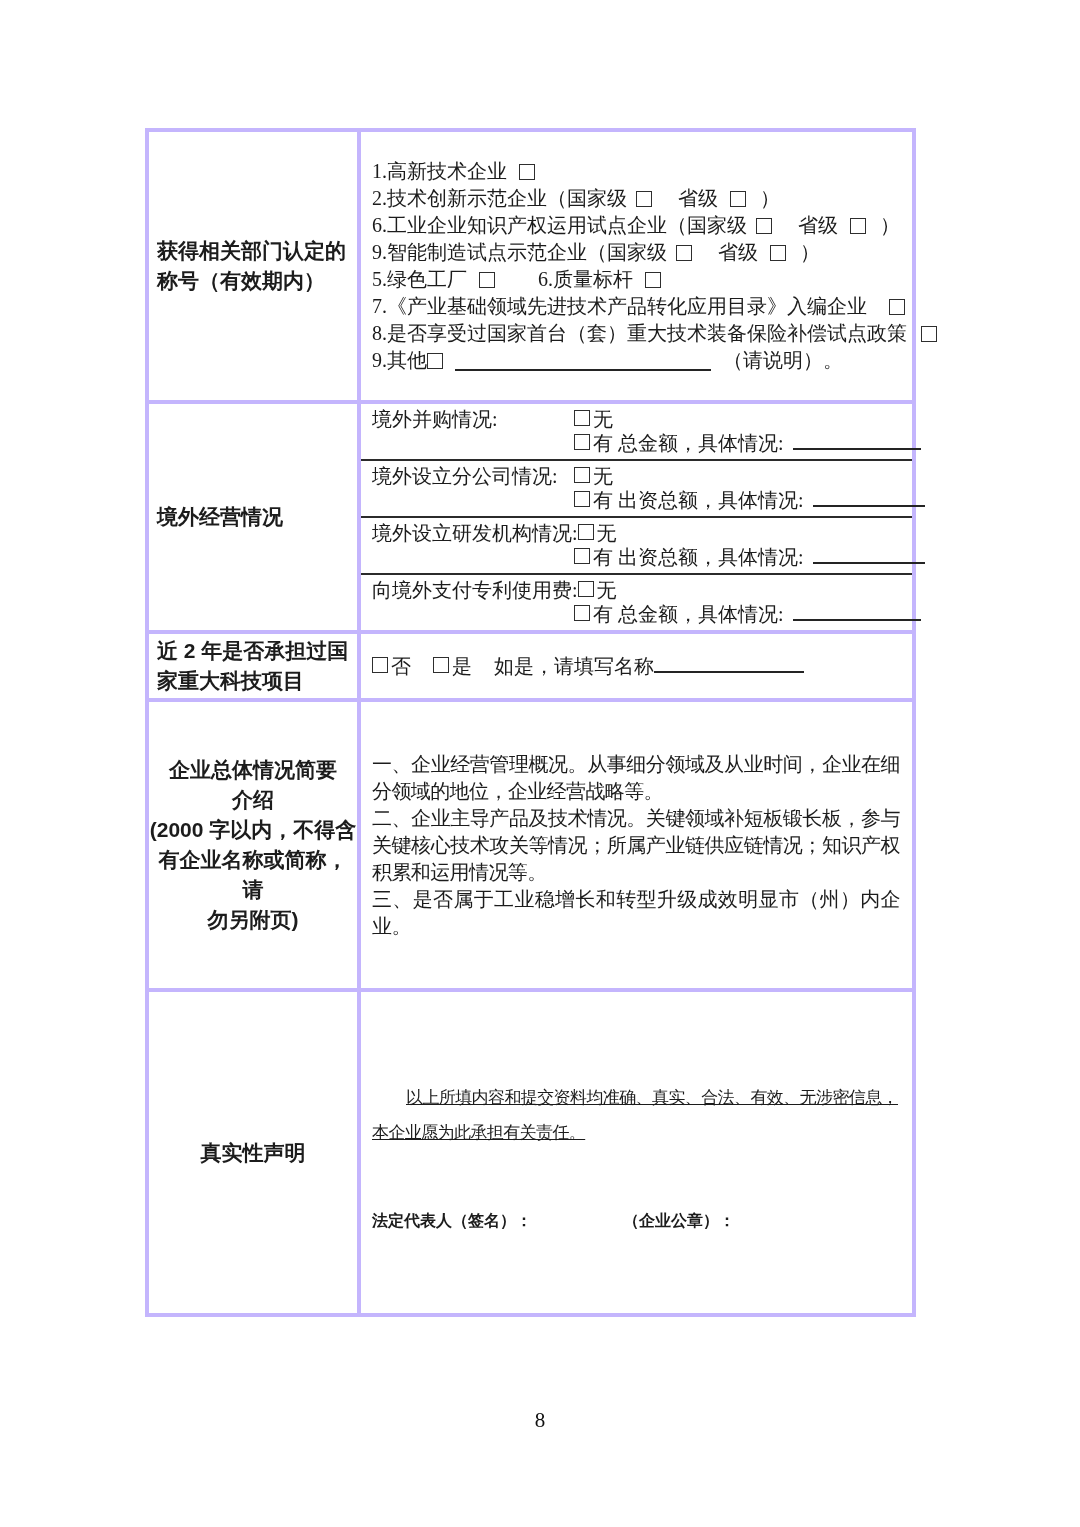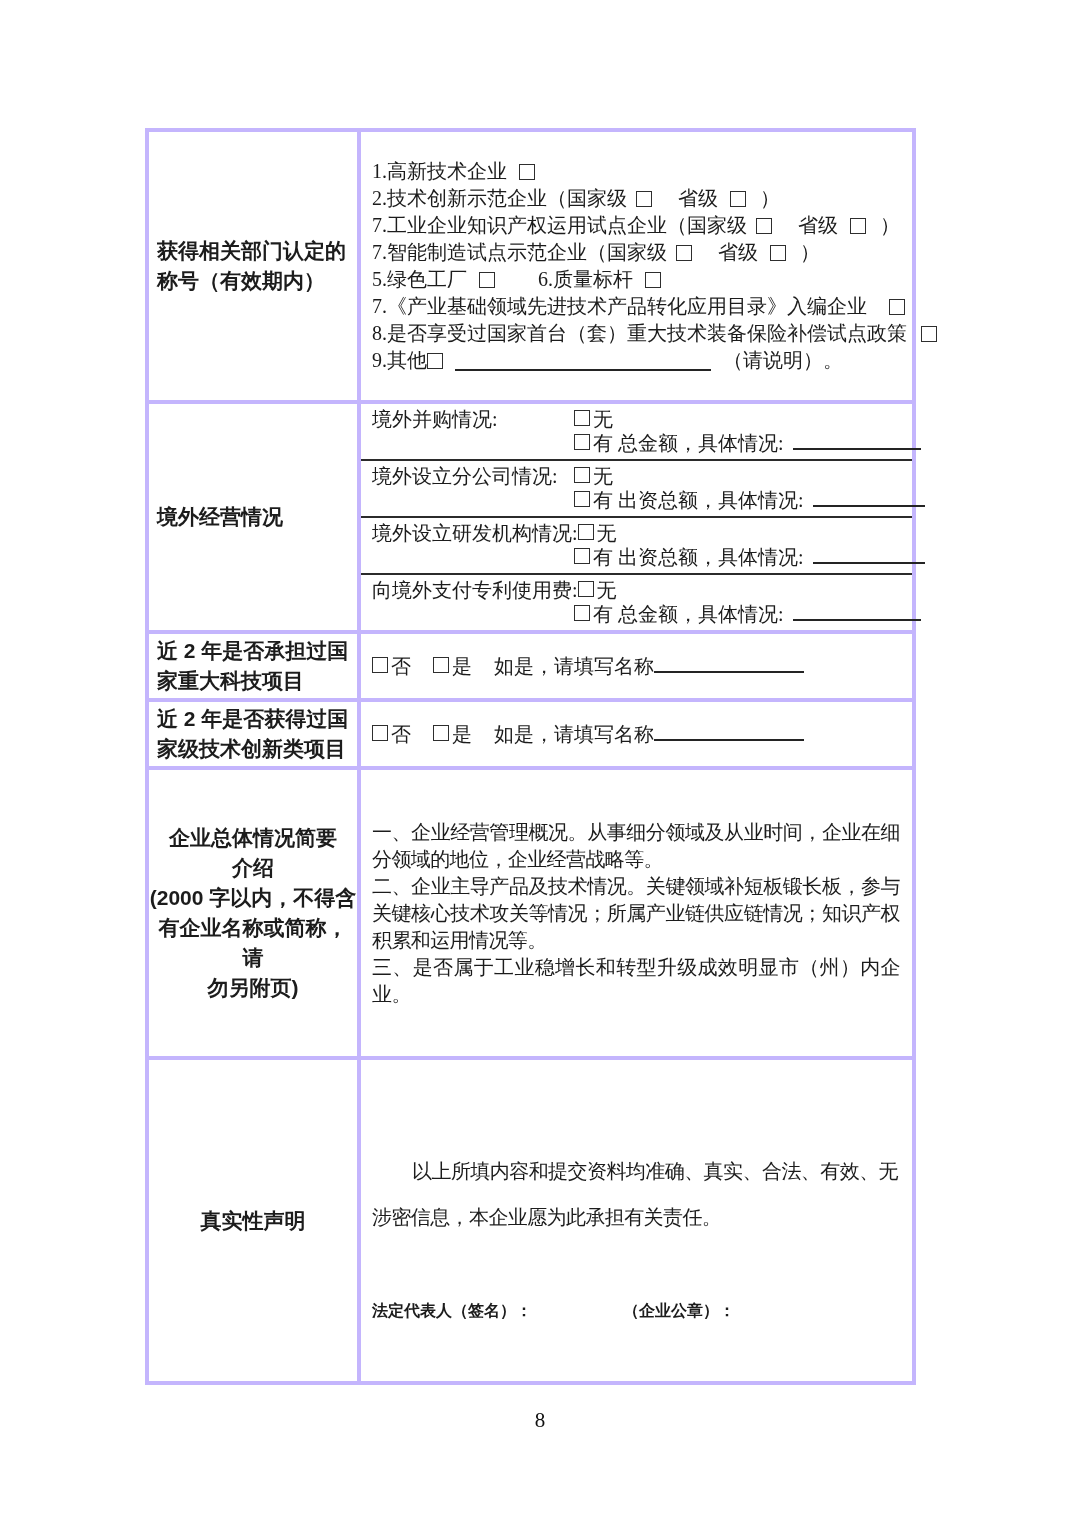--- a/index.html
+++ b/index.html
@@ -66,21 +66,21 @@
   
   .opt-line { display: flex; align-items: baseline; line-height: 26px; white-space: nowrap; }
   .blank-name { width: 150px; }
 
   
   .overview-cell { padding: 6px 12px 6px 11px; }
   .overview-cell p { font-size: 20px; line-height: 27px; letter-spacing: -0.6px; text-align: justify; }
 
   
   .decl-cell { padding: 88px 14px 10px 11px; vertical-align: top; }
-  .decl-text { font-size: 20px; line-height: 46px; letter-spacing: -0.6px; text-indent: 2em; text-align: justify; }
+  .decl-text { font-size: 17px; line-height: 35px; letter-spacing: -0.6px; text-indent: 2em; text-align: justify; text-decoration: underline; }
   .sig-line { margin-top: 58px; white-space: nowrap; }
   .sig {
     font-family: "Liberation Sans", "DejaVu Sans", sans-serif;
     font-weight: bold; font-size: 16px;
   }
   .sig-seal { margin-left: 91px; }
 
   .page-num {
     position: absolute; top: 1408px; left: 0; width: 100%;
     text-align: center; font-size: 21px; color: #111;
@@ -101,24 +101,24 @@
       <tr style="height:272px">
         <td class="lbl">获得相关部门认定的称号（有效期内）</td>
         <td class="cnt">
           <div class="honor-line">
             <span>1.高新技术企业</span><span class="cb ml12"></span>
           </div>
           <div class="honor-line">
             <span>2.技术创新示范企业（国家级</span><span class="cb ml9"></span><span class="ml26">省级</span><span class="cb ml12"></span><span class="ml14">）</span>
           </div>
           <div class="honor-line">
-            <span>7.工业企业知识产权运用试点企业（国家级</span><span class="cb ml9"></span><span class="ml26">省级</span><span class="cb ml12"></span><span class="ml14">）</span>
-          </div>
-          <div class="honor-line">
-            <span>7.智能制造试点示范企业（国家级</span><span class="cb ml9"></span><span class="ml26">省级</span><span class="cb ml12"></span><span class="ml14">）</span>
+            <span>6.工业企业知识产权运用试点企业（国家级</span><span class="cb ml9"></span><span class="ml26">省级</span><span class="cb ml12"></span><span class="ml14">）</span>
+          </div>
+          <div class="honor-line">
+            <span>9.智能制造试点示范企业（国家级</span><span class="cb ml9"></span><span class="ml26">省级</span><span class="cb ml12"></span><span class="ml14">）</span>
           </div>
           <div class="honor-line">
             <span>5.绿色工厂</span><span class="cb ml12"></span><span class="ml43">6.质量标杆</span><span class="cb ml12"></span>
           </div>
           <div class="honor-line">
             <span>7.《产业基础领域先进技术产品转化应用目录》入编企业</span><span class="cb ml22"></span>
           </div>
           <div class="honor-line">
             <span>8.是否享受过国家首台（套）重大技术装备保险补偿试点政策</span><span class="cb ml14"></span>
           </div>
@@ -198,33 +198,20 @@
             <span class="cb"></span>
               <span class="cb-txt">否</span>
               <span class="cb ml22"></span>
               <span class="cb-txt">是</span>
               <span class="ml22">如是，请填写名称</span>
               <span class="blank blank-name"></span>
           </div>
         </td>
       </tr>
 
-      <tr style="height:65px">
-        <td class="lbl">近 2 年是否获得过国家级技术创新类项目</td>
-        <td class="cnt">
-          <div class="opt-line">
-            <span class="cb"></span>
-              <span class="cb-txt">否</span>
-              <span class="cb ml22"></span>
-              <span class="cb-txt">是</span>
-              <span class="ml22">如是，请填写名称</span>
-              <span class="blank blank-name"></span>
-          </div>
-        </td>
-      </tr>
 
       <tr style="height:290px">
         <td class="lbl center">企业总体情况简要
 介绍
 (2000 字以内，不得含
 有企业名称或简称，请
 勿另附页)</td>
         <td class="cnt overview-cell">
           <p>一、企业经营管理概况。从事细分领域及从业时间，企业在细分领域的地位，企业经营战略等。</p>
           <p>二、企业主导产品及技术情况。关键领域补短板锻长板，参与关键核心技术攻关等情况；所属产业链供应链情况；知识产权积累和运用情况等。</p>

